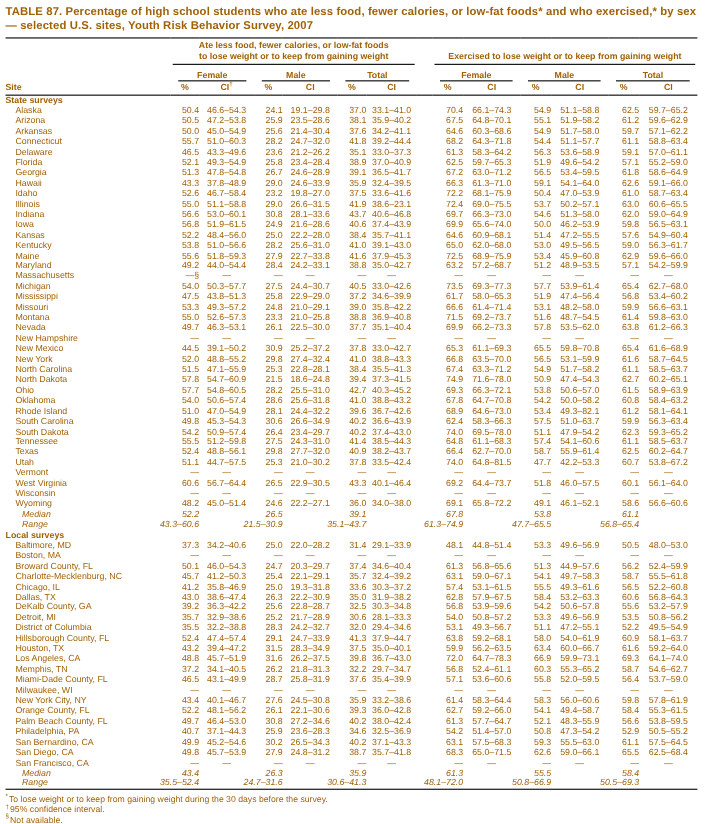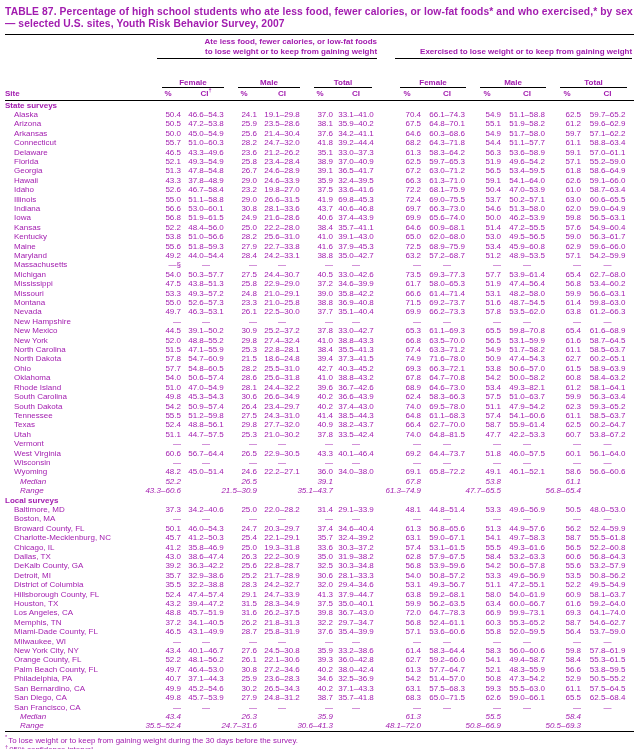--- a/index.html
+++ b/index.html
@@ -1,43 +1,43 @@
 <!DOCTYPE html>
 <html><head>
 <meta charset="utf-8">
 <style>
   * { box-sizing: border-box; }
   html, body { margin: 0; padding: 0; background: #fff; }
   .page {
     width: 641px; height: 749px; overflow: hidden;
-    background: #fff; color: #a21caf;
+    background: #fff; color: #a16207;
     font-family: "Liberation Sans", sans-serif;
     padding: 6px 7px 0 5px;
   }
   .title {
     font-size: 10.3px; font-weight: bold; line-height: 1.2;
     margin-bottom: 3px; letter-spacing: 0.1px;
   }
   table {
     width: 629px; border-collapse: collapse; table-layout: fixed;
     border-top: 1px solid #000;
   }
   th, td {
     padding: 0; font-size: 8px; line-height: 9.4px;
     vertical-align: bottom; overflow: visible;
     font-weight: normal; white-space: nowrap;
   }
   thead th { font-weight: bold; }
   tr.h1 .grp {
     border-bottom: 1px solid #000; margin: 0 2px;
-    text-align: right; padding: 2px 0 1px; line-height: 10px;
+    text-align: center; padding: 2px 0 1px; line-height: 10px;
   }
   tr.h2 .sub {
     border-bottom: 1px solid #000; margin: 1px 7px 0;
-    padding-top: 18px;
+    padding-top: 4px;
   }
   tr.h3 th { border-bottom: 1px solid #000; padding: 1px 0; }
   tr.h3 th.site-label { text-align: left; }
   th.pct, th.ci { text-align: center; }
   td.pct { text-align: right; position: relative; }
   td.ci { text-align: center; }
   td.site { text-align: left; padding-left: 9px; }
   tr.section td { font-weight: bold; padding-left: 0; padding-top: 0; }
   tr.summary td, tr.range td { font-style: italic; }
   tr.summary td.site, tr.range td.site { padding-left: 15px; }
@@ -274,21 +274,21 @@
           <td class="pct">61.0</td>
           <td class="ci">58.7–63.4</td>
         </tr>
         <tr>
           <td class="site">Illinois</td>
           <td class="pct">55.0</td>
           <td class="ci">51.1–58.8</td>
           <td class="pct">29.0</td>
           <td class="ci">26.6–31.5</td>
           <td class="pct">41.9</td>
-          <td class="ci">69.8–45.3</td>
+          <td class="ci">38.6–23.1</td>
           <td></td>
           <td class="pct">72.4</td>
           <td class="ci">69.0–75.5</td>
           <td class="pct">53.7</td>
           <td class="ci">50.2–57.1</td>
           <td class="pct">63.0</td>
           <td class="ci">60.6–65.5</td>
         </tr>
         <tr>
           <td class="site">Indiana</td>

